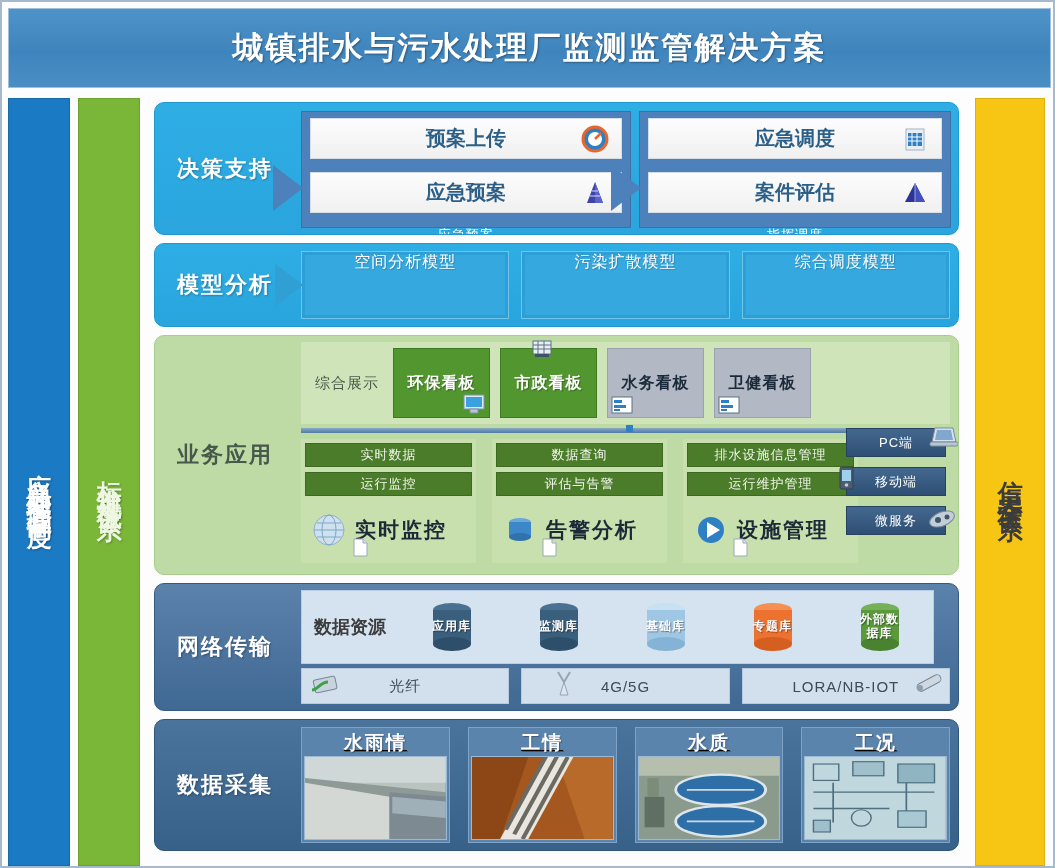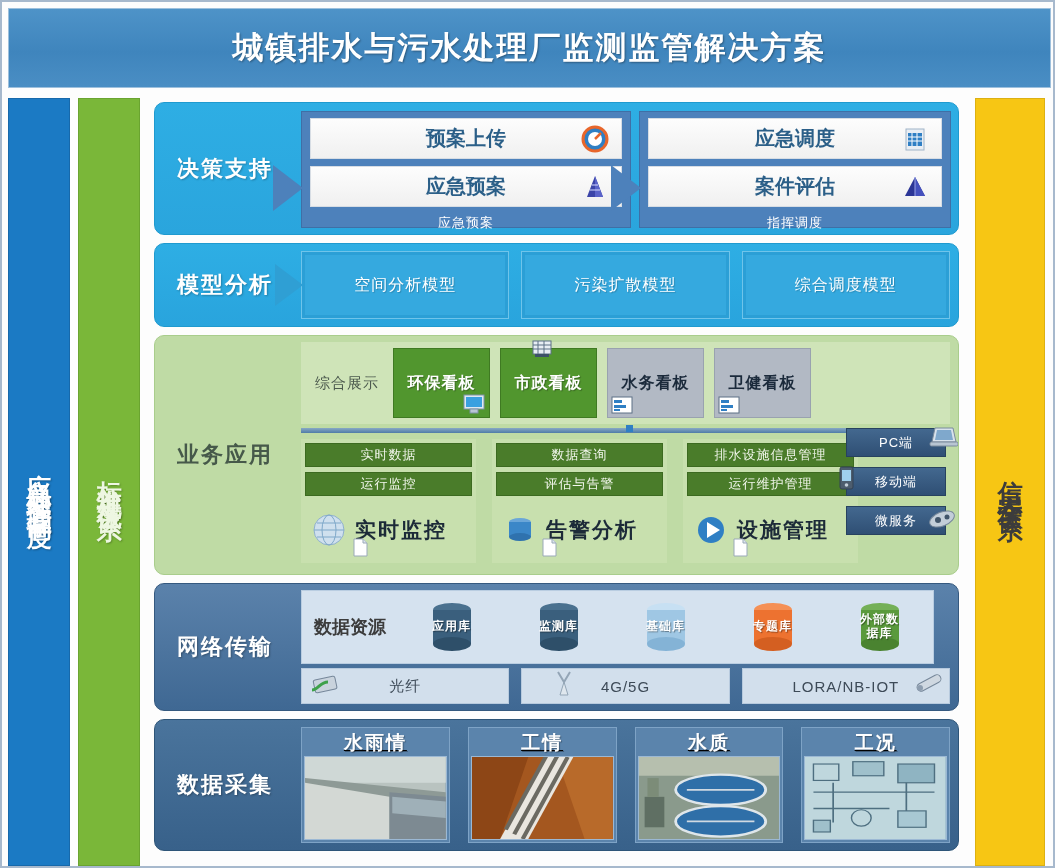--- a/index.html
+++ b/index.html
@@ -42,21 +42,21 @@
   
   #layer-decision{height:133px;background:linear-gradient(180deg,#2eaee4 0%,#2aa5dd 100%);
       border:1px solid #1f9acf;}
   #layer-decision .layer-label{color:#ffffff;text-shadow:1px 1px 2px rgba(0,0,0,.25);}
   .dec-group{position:absolute;top:8px;height:117px;
       background:#4d81bb;border:1px solid #3f6fa6;box-sizing:border-box;
       padding:6px 8px 0 8px;}
   #dec-group-plan{left:146px;width:330px;}
   #dec-group-cmd{left:484px;width:312px;}
   .dec-row{height:41px;background:linear-gradient(180deg,#fdfdfd 0%,#f0f0f0 100%);
-      border:1px solid #d7dde4;margin-bottom:7px;box-sizing:border-box;
+      border:1px solid #d7dde4;margin-bottom:13px;box-sizing:border-box;
       display:flex;align-items:center;justify-content:center;position:relative;}
   .dec-row .lbl{font-size:20px;color:#2b5f88;font-weight:bold;}
   .dec-row .ico{position:absolute;right:12px;top:50%;transform:translateY(-50%);
       width:28px;height:28px;}
   .dec-cap{text-align:center;color:#ffffff;font-size:13px;letter-spacing:1px;
       margin-top:1px;}
   .dec-chev{position:absolute;left:118px;top:62px;width:0;height:0;
       border-top:23px solid transparent;border-bottom:23px solid transparent;
       border-left:30px solid #4d81bb;z-index:1;}
   .dec-chev2{position:absolute;left:456px;top:62px;width:0;height:0;
@@ -64,21 +64,21 @@
       border-left:30px solid #4d81bb;z-index:1;}
 
   
   #layer-model{height:84px;margin-top:8px;background:linear-gradient(180deg,#2eaee4 0%,#29a4dd 100%);
       border:1px solid #1f9acf;}
   #layer-model .layer-label{color:#ffffff;text-shadow:1px 1px 2px rgba(0,0,0,.25);}
   .mdl-wrap{position:absolute;left:146px;right:8px;top:7px;bottom:7px;
       display:flex;gap:12px;}
   .mdl-box{flex:1;background:#35a9df;border:1px solid #6fc4ea;
       box-shadow:inset 0 0 0 3px #2b9fd6;
-      display:flex;align-items:center;justify-content:center;}
+      display:flex;align-items:flex-start;justify-content:center;}
   .mdl-box .lbl{color:#ffffff;font-size:16px;letter-spacing:1px;
       text-shadow:1px 1px 1px rgba(0,0,0,.2);}
   .mdl-chev{position:absolute;left:120px;top:20px;width:0;height:0;
       border-top:21px solid transparent;border-bottom:21px solid transparent;
       border-left:28px solid #2f9fd4;z-index:1;}
 
   
   #layer-biz{height:240px;margin-top:8px;background:#bfdba5;border:1px solid #a9cd8c;}
   #layer-biz .layer-label{color:#46594a;}
   .biz-inner{position:absolute;left:146px;right:8px;top:6px;bottom:6px;}

